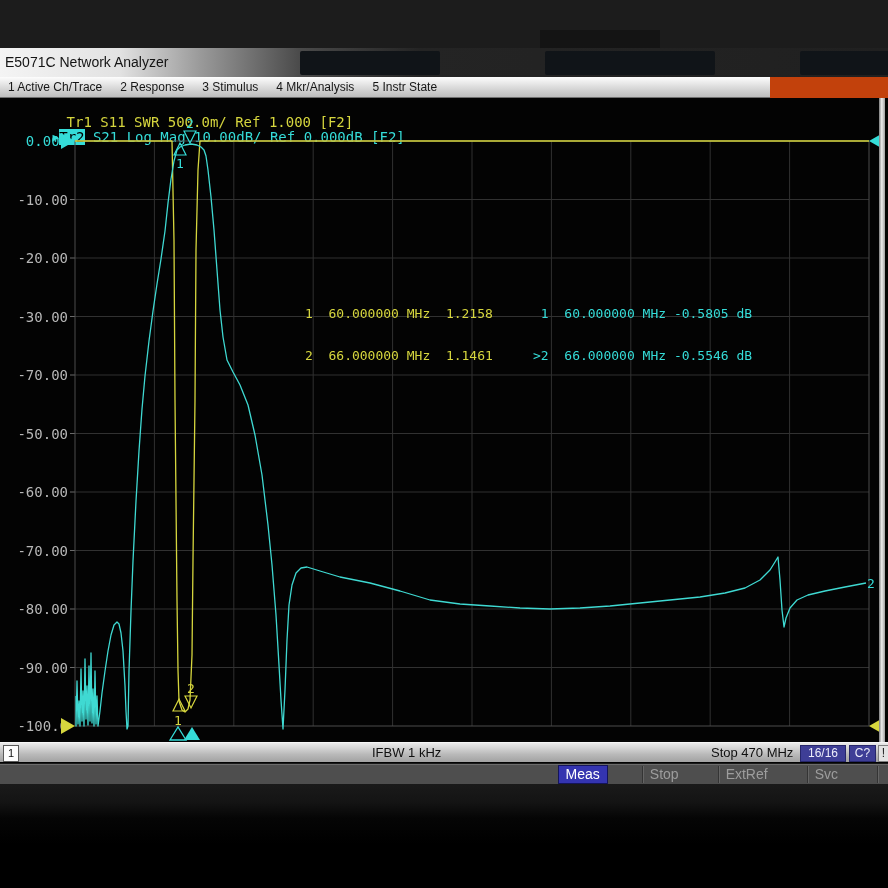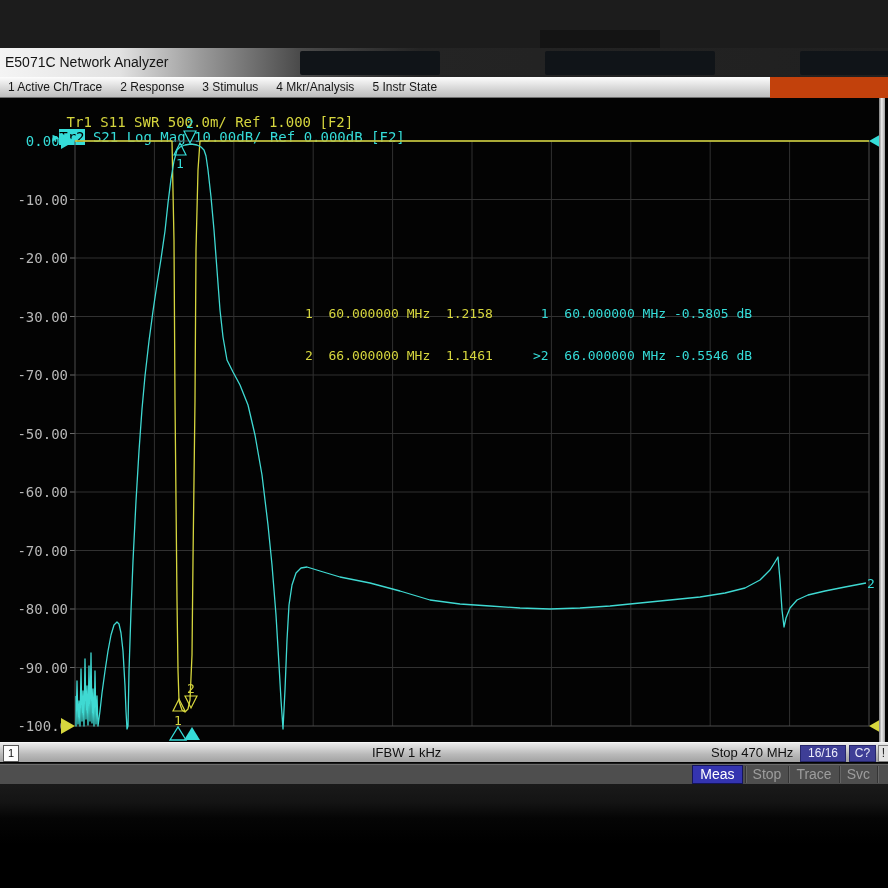--- a/index.html
+++ b/index.html
@@ -43,21 +43,21 @@
   .sb-ifbw{position:absolute;left:372px;top:2px;}
   .sb-stop{position:absolute;left:711px;top:2px;}
   .badge{position:absolute;top:2px;height:15px;line-height:15px;text-align:center;
     background:#3e3e96;color:#ecedfa !important;border:1px solid #26266a;font-size:12px !important;}
   .badge-pts{left:800px;width:44px;}
   .badge-cal{left:849px;width:25px;}
   .badge-alert{left:878px;width:9px;background:#e3e3e3;color:#202020 !important;border:1px solid #808080;}
   
   .meas-bar{position:absolute;left:0;top:763px;width:888px;height:21px;background:#4e4e4e;
     border-top:1px solid #191919;box-shadow:inset 0 1px 0 #6b6b6b;
-    display:flex;justify-content:flex-end;align-items:center;}
+    display:flex;justify-content:flex-end;align-items:center;gap:32px;}
   .softkey{height:17px;line-height:17px;padding:0 7px;font-size:14px;color:#9d9d9d;
     border-left:1px solid #343434;box-shadow:inset 1px 0 0 #646464;white-space:nowrap;}
   .softkey.active{background:#3434b0;color:#fff;border:1px solid #14145a;box-shadow:none;margin-right:2px;}
   .softkey.partial{width:6px;padding:0 0 0 4px;overflow:hidden;}
   .bottom-black{position:absolute;left:0;top:784px;width:888px;height:104px;
     background:linear-gradient(#1a1a1a 0px,#141414 18px,#050505 34px,#000 60px);}
 </style>
 </head>
 <body>
 
@@ -181,19 +181,19 @@
     <span class="sb-ifbw">IFBW 1 kHz</span>
     <span class="sb-stop">Stop 470 MHz</span>
     <span class="badge badge-pts">16/16</span>
     <span class="badge badge-cal">C?</span>
     <span class="badge badge-alert">!</span>
   </div>
 
   <div class="meas-bar" id="meas-bar">
       <div class="softkey active">Meas</div>
       <div class="softkey">Stop</div>
-      <div class="softkey">Trace</div>
+      <div class="softkey">ExtRef</div>
       <div class="softkey">Svc</div>
       <div class="softkey partial"></div>
     </div>
 
   <div class="bottom-black"></div>
 </div>
 
 </body></html>

